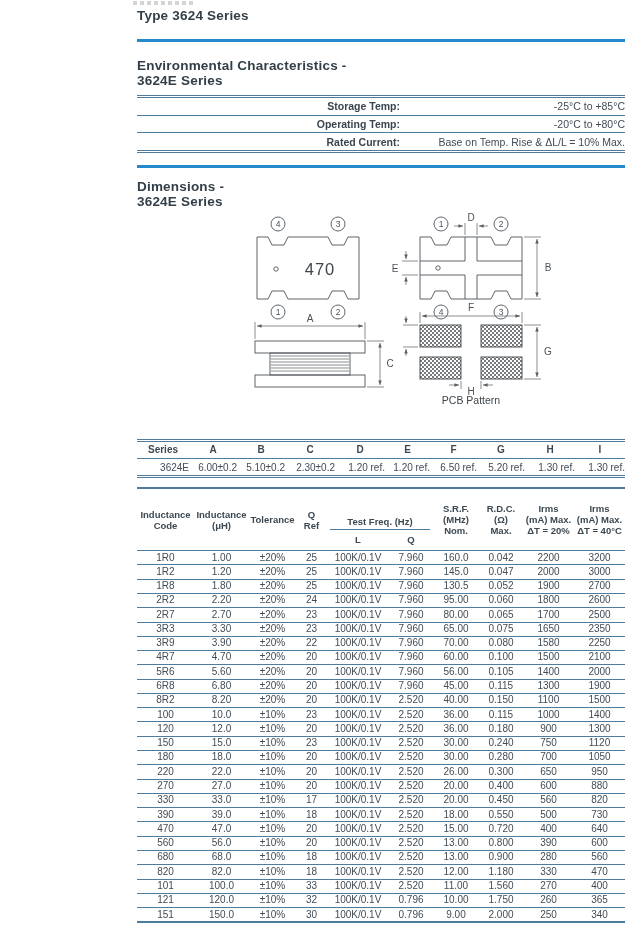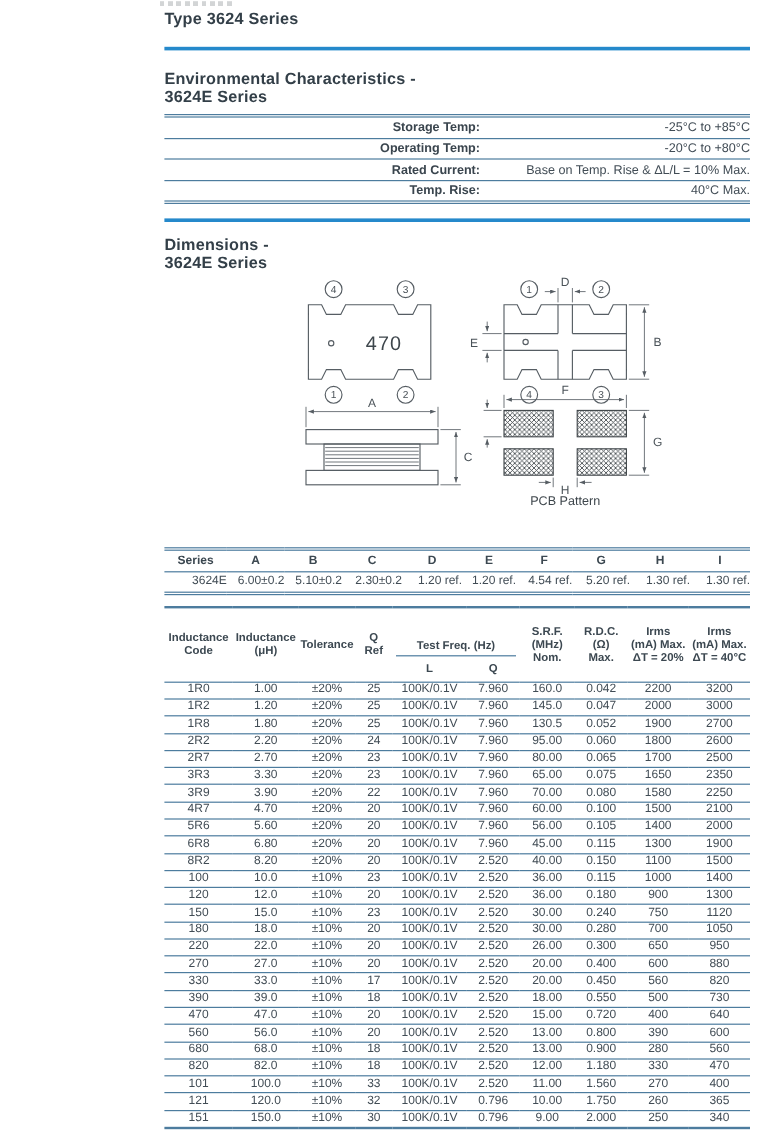--- a/index.html
+++ b/index.html
@@ -85,24 +85,20 @@
         <td>-25°C to +85°C</td>
       </tr>
       <tr>
         <td class="lbl">Operating Temp:</td>
         <td>-20°C to +80°C</td>
       </tr>
       <tr>
         <td class="lbl">Rated Current:</td>
         <td>Base on Temp. Rise &amp; ΔL/L = 10% Max.</td>
       </tr>
-      <tr>
-        <td class="lbl">Temp. Rise:</td>
-        <td>40°C Max.</td>
-      </tr>
     </tbody>
   </table>
 
   <div class="blue-rule rule2"></div>
 
   <h2 class="dims">
     <span>Dimensions -</span>
     <span>3624E Series</span>
   </h2>
 
@@ -257,21 +253,21 @@
         </tr>
     </thead>
     <tbody id="series-body">
         <tr>
           <td>3624E</td>
           <td>6.00±0.2</td>
           <td>5.10±0.2</td>
           <td>2.30±0.2</td>
           <td>1.20 ref.</td>
           <td>1.20 ref.</td>
-          <td>4.54 ref.</td>
+          <td>6.50 ref.</td>
           <td>5.20 ref.</td>
           <td>1.30 ref.</td>
           <td>1.30 ref.</td>
         </tr>
       </tbody>
   </table>
 
 
   <table class="elec">
     <colgroup>

